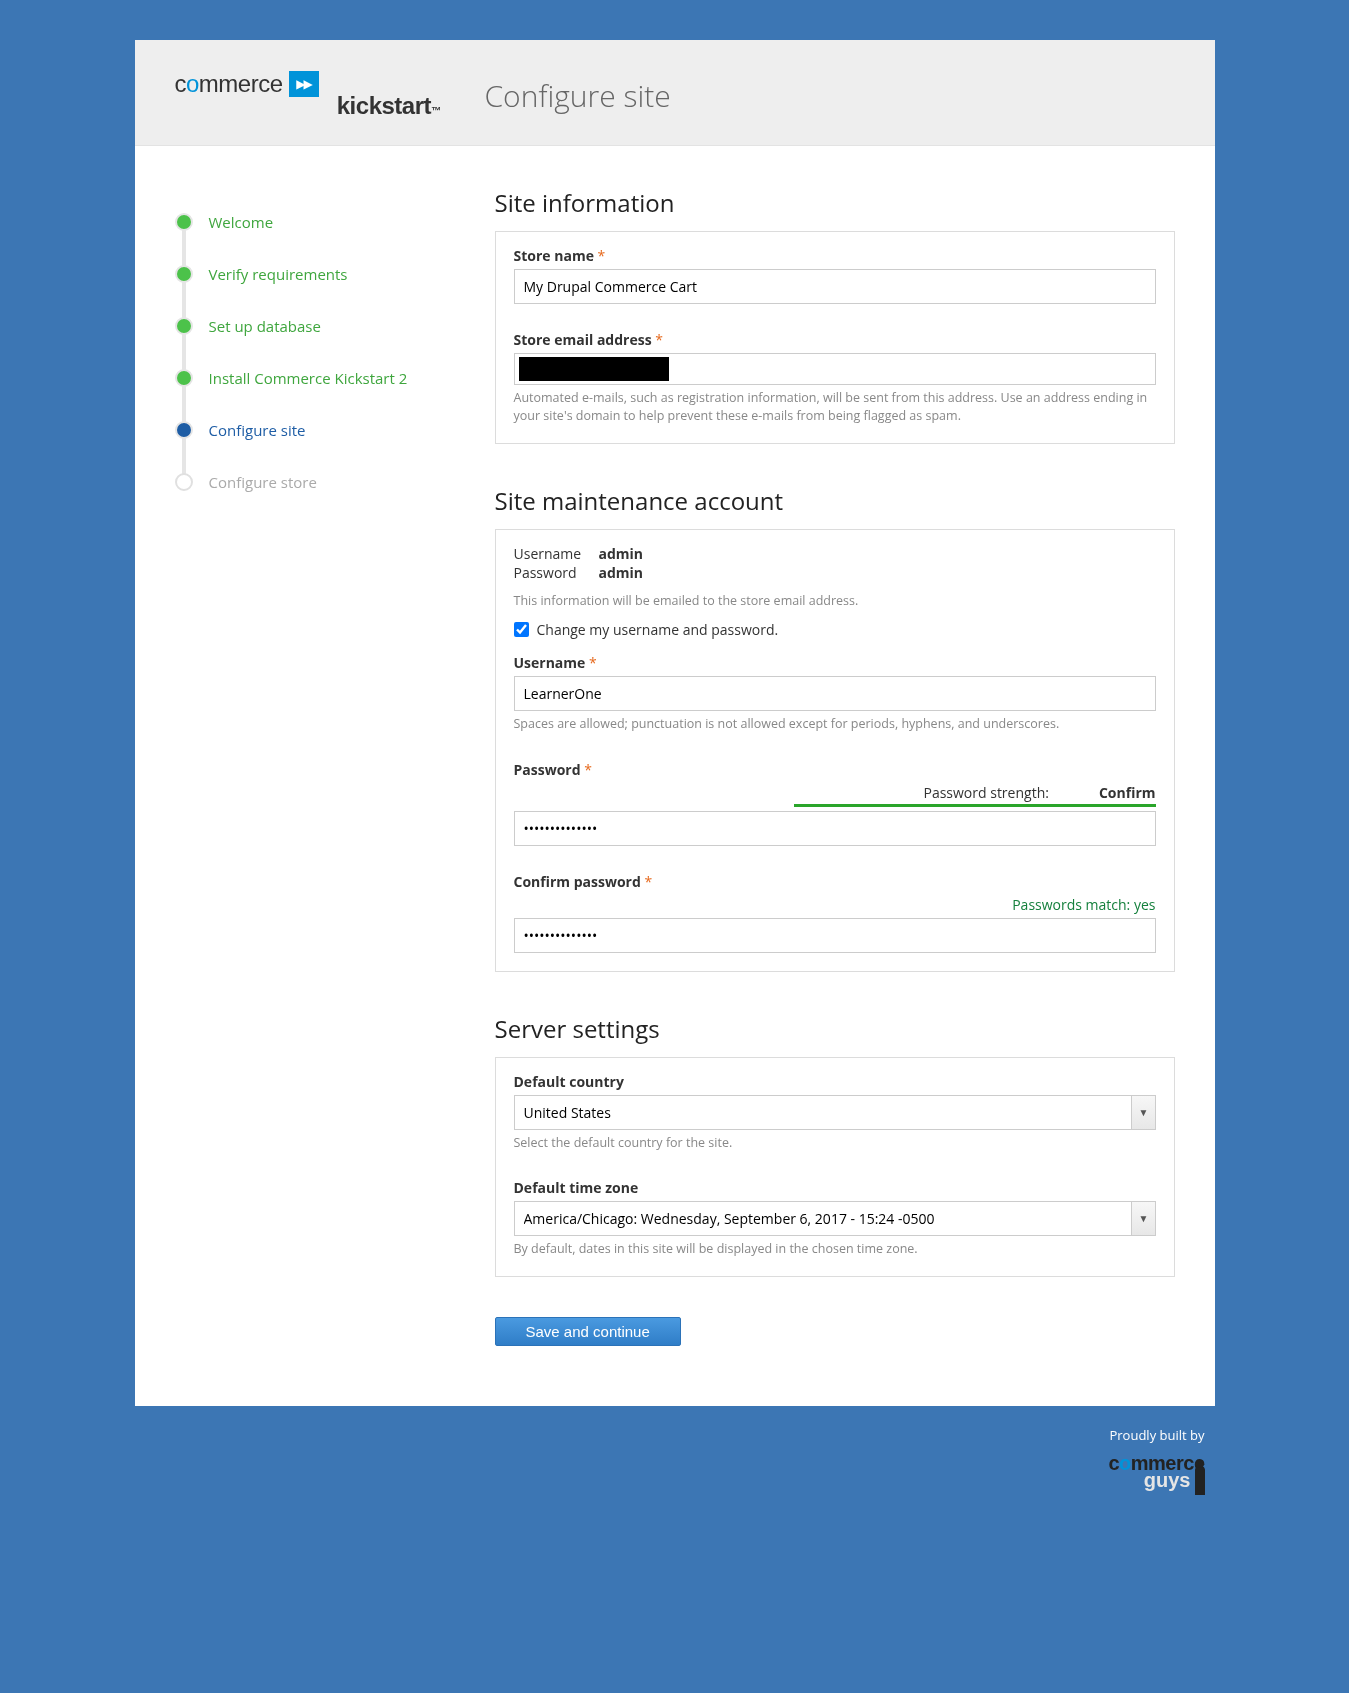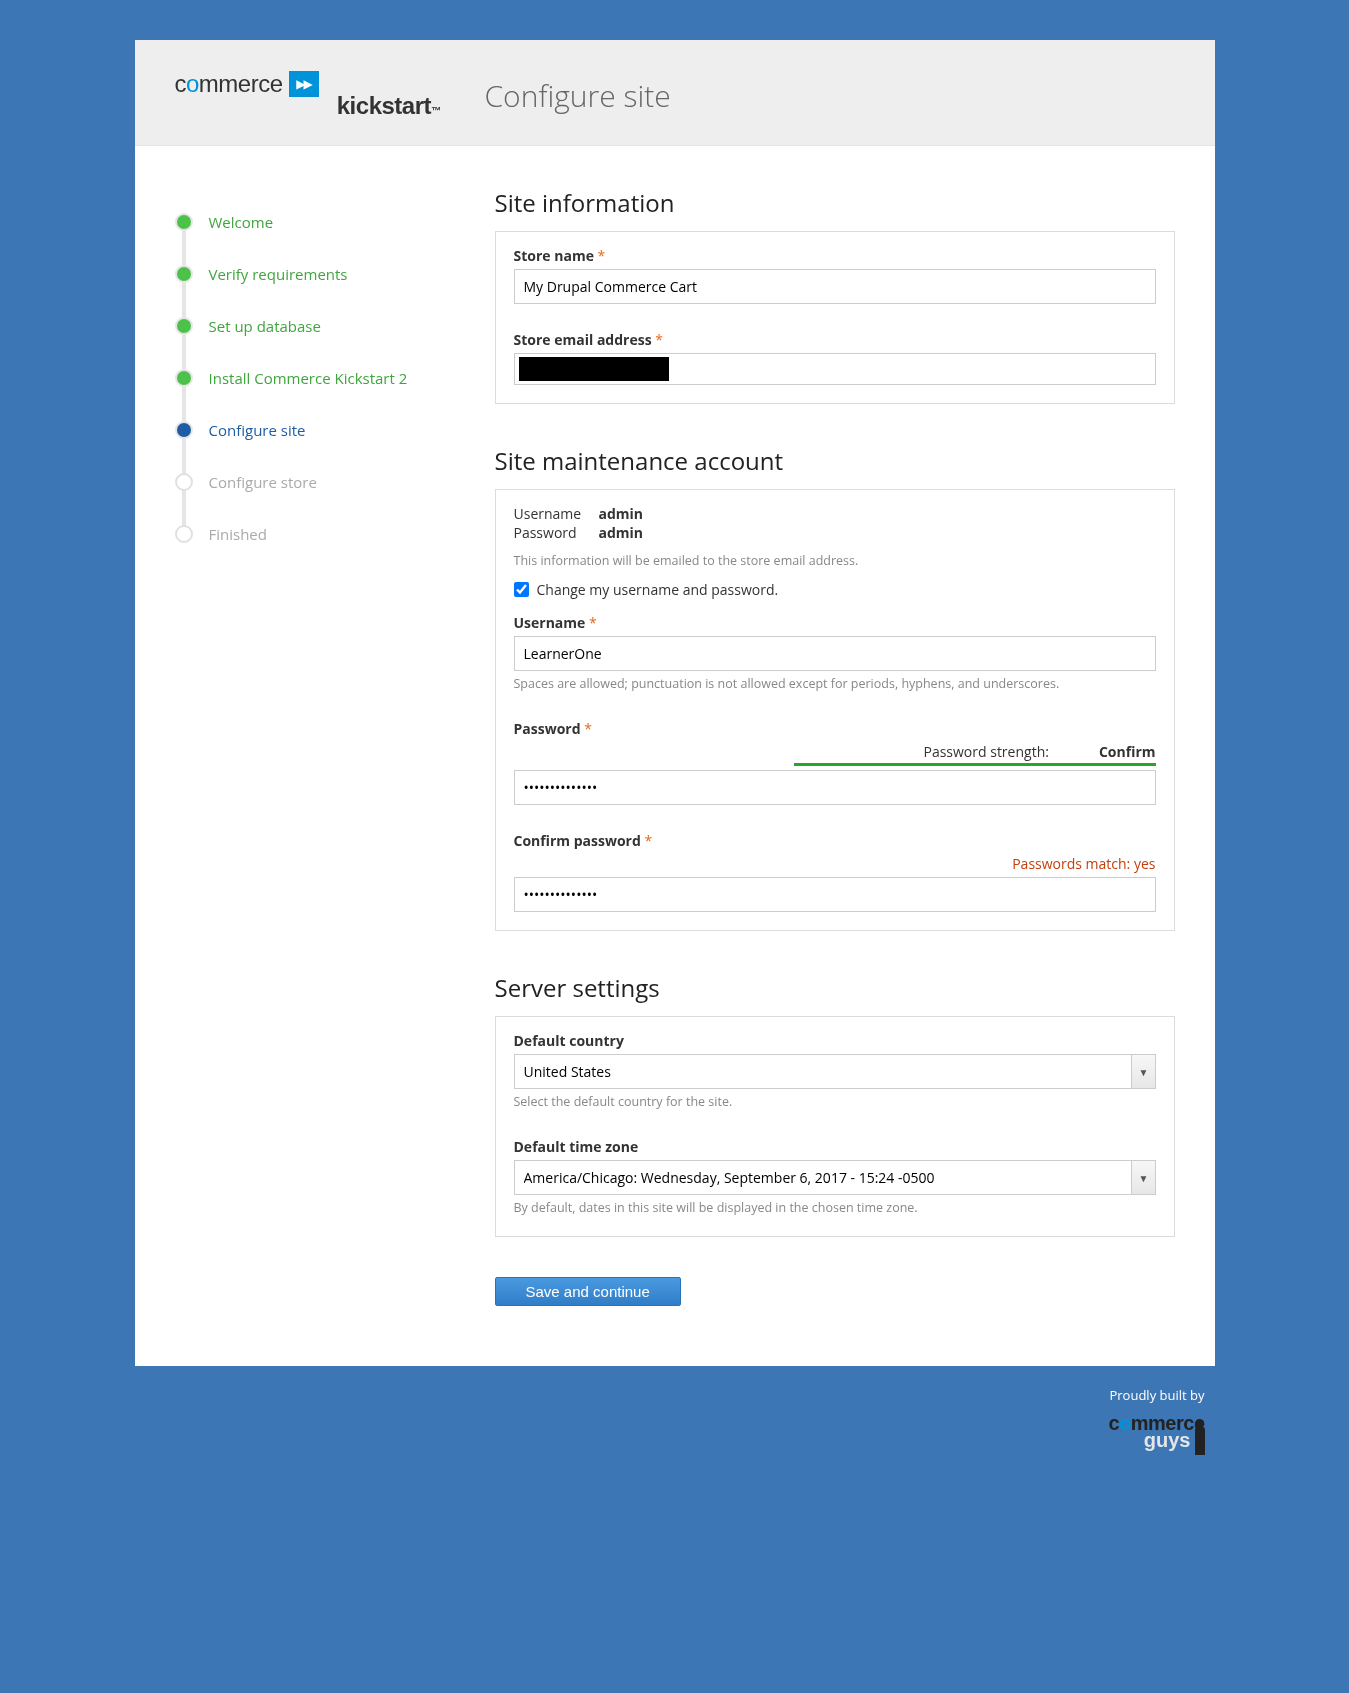--- a/index.html
+++ b/index.html
@@ -124,21 +124,21 @@
   gap: 50px;
   font-size: 14px;
   margin-bottom: 2px;
 }
 .pw-strength-bar {
   height: 3px; background: #2aa52a;
   margin-bottom: 4px;
   margin-left: 280px;
 }
 .pw-match {
-  text-align: right; font-size: 14px; margin-bottom: 4px; color: #c2410c;
+  text-align: right; font-size: 14px; margin-bottom: 4px; color: #15803d;
 }
 
 .select-wrap {
   position: relative; display: flex;
 }
 .select-like {
   background: linear-gradient(#fdfdfd, #f1f1f1);
 }
 .select-btn {
   width: 24px;
@@ -220,40 +220,37 @@
             <span class="step-label">Install Commerce Kickstart 2</span>
           </li>
         <li class="step current">
             <span class="step-dot"></span>
             <span class="step-label">Configure site</span>
           </li>
         <li class="step pending">
             <span class="step-dot"></span>
             <span class="step-label">Configure store</span>
           </li>
-        <li class="step pending">
-            <span class="step-dot"></span>
-            <span class="step-label">Finished</span>
-          </li>
       </ul>
     </aside>
 
     <main class="main">
 
       <h2 class="section-title">Site information</h2>
       <fieldset>
         <div class="form-item">
           <label><span>Store name</span> <span class="req">*</span></label>
           <input type="text" value="My Drupal Commerce Cart" style="">
         </div>
         <div class="form-item">
           <label><span>Store email address</span> <span class="req">*</span></label>
           <div class="email-wrap">
             <div class="redacted"></div>
           </div>
+          <div class="help">Automated e-mails, such as registration information, will be sent from this address. Use an address ending in your site's domain to help prevent these e-mails from being flagged as spam.</div>
         </div>
       </fieldset>
 
       <h2 class="section-title">Site maintenance account</h2>
       <fieldset>
         <div class="kv">
           <span class="k">Username</span>
           <span class="v">admin</span>
         </div>
         <div class="kv">

